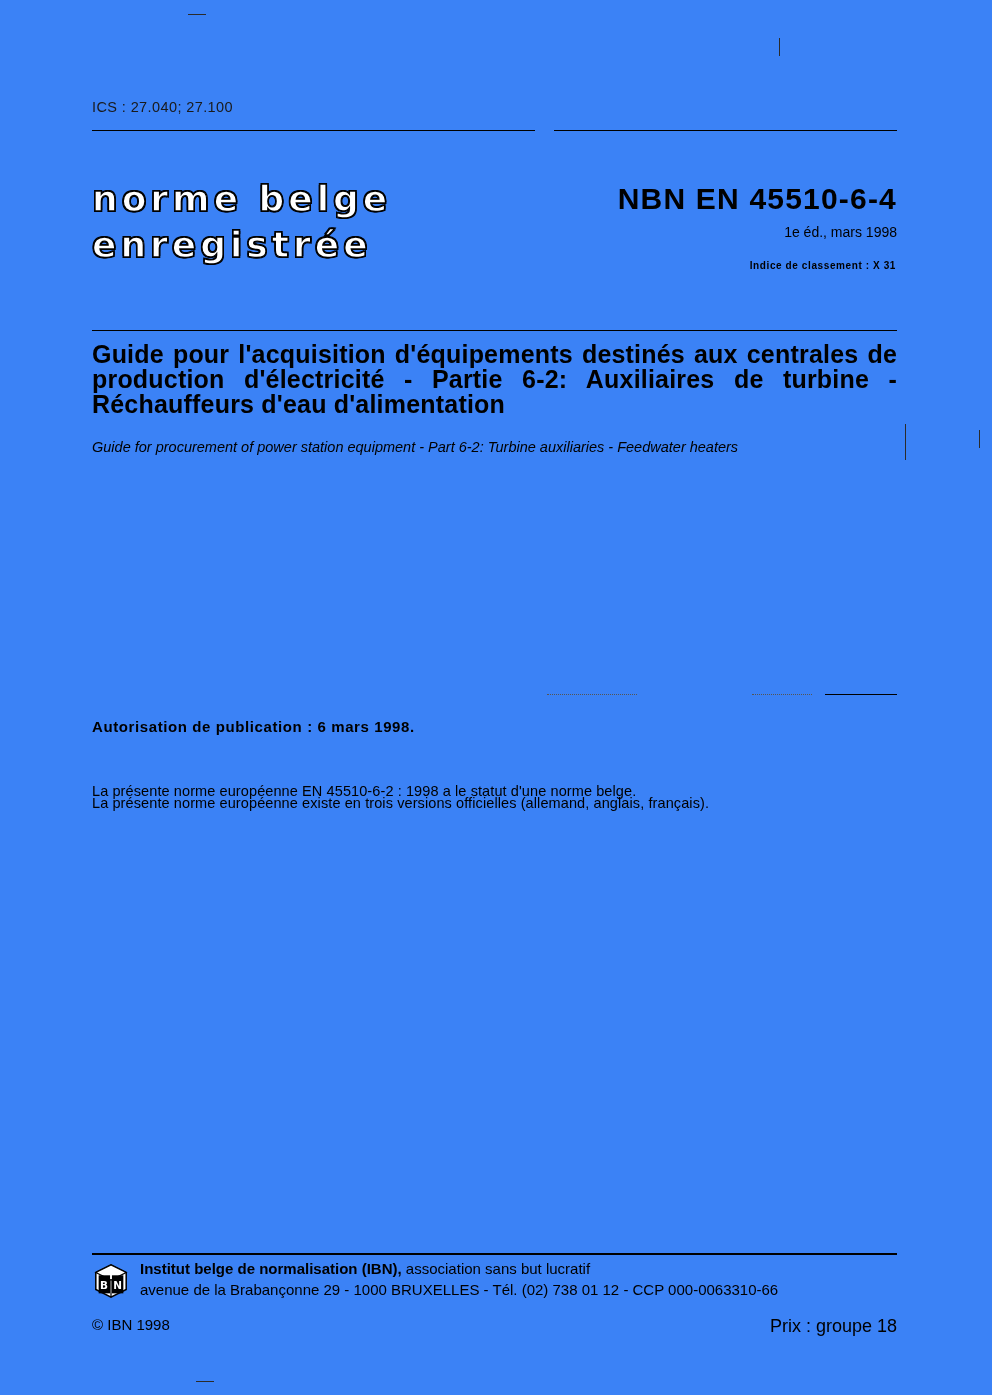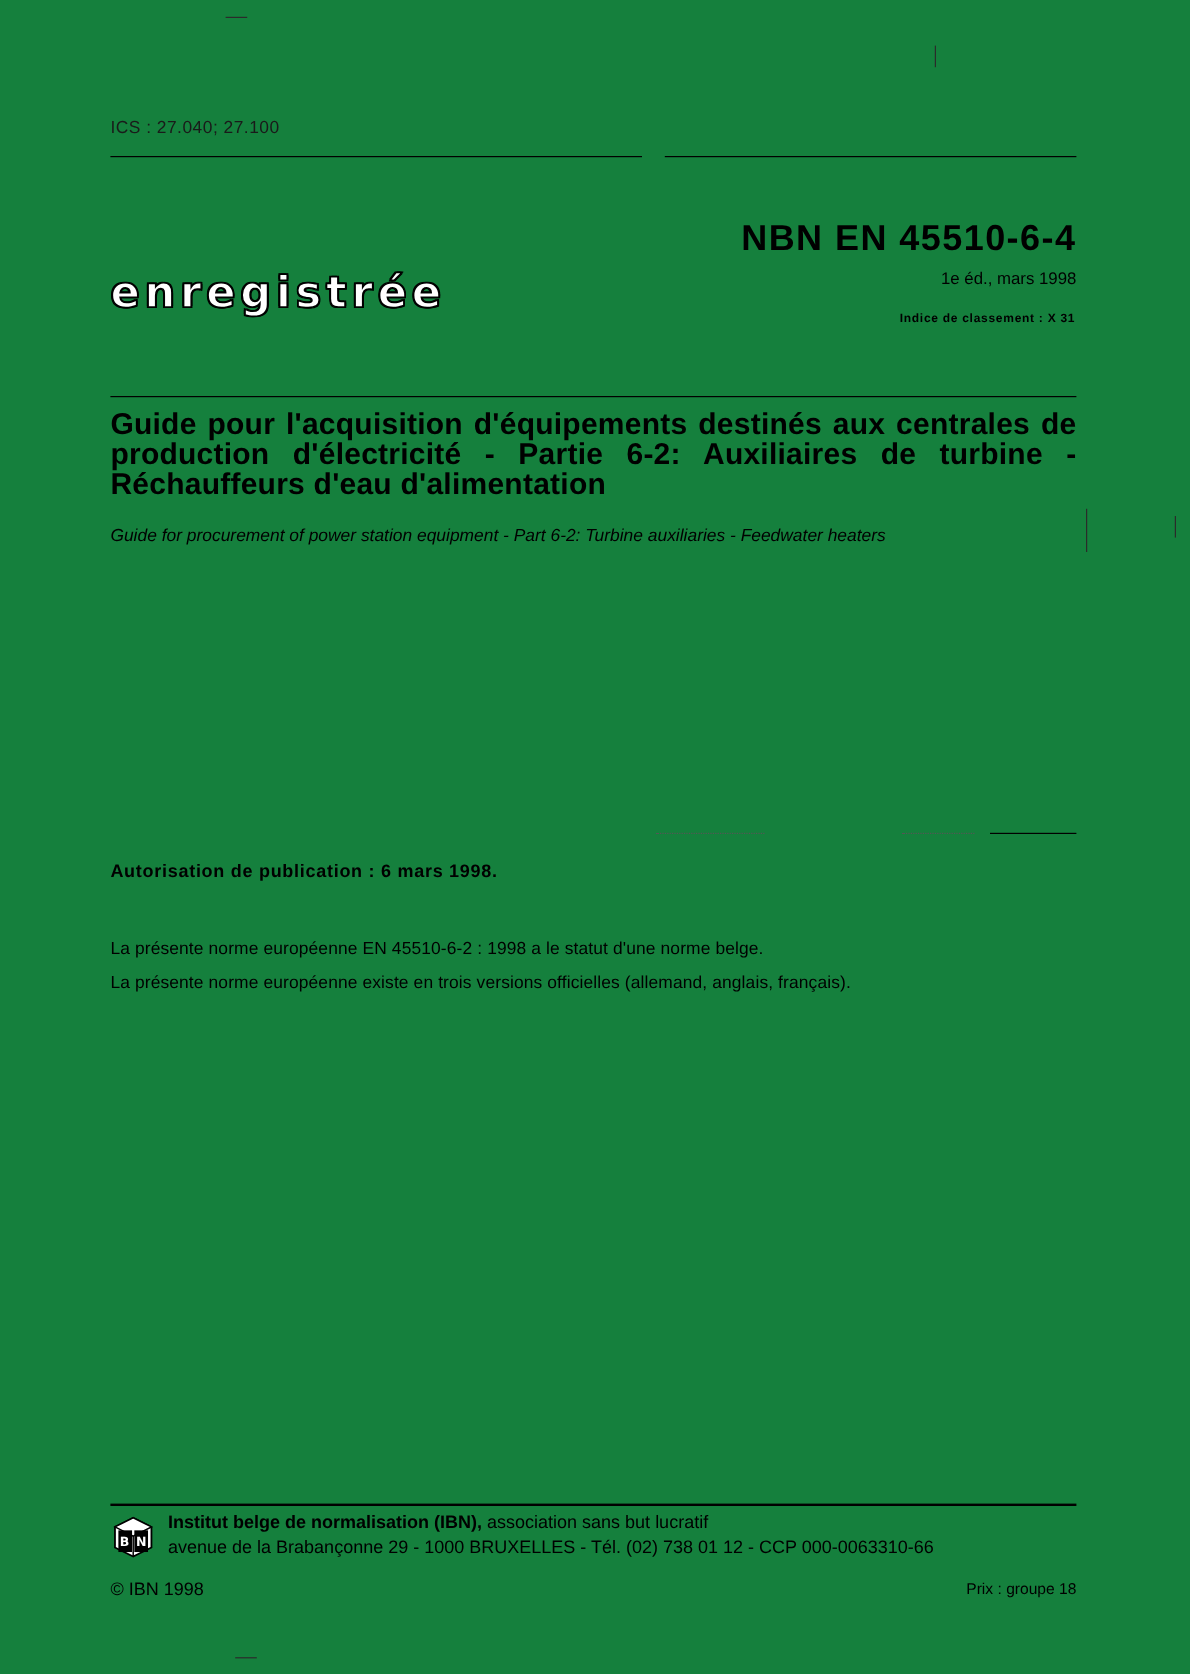--- a/index.html
+++ b/index.html
@@ -8,21 +8,21 @@
     background: #ffffff;
   }
   body {
     font-family: "Liberation Sans", sans-serif;
     color: #000000;
   }
   .page {
     position: relative;
     width: 992px;
     height: 1395px;
-    background: #15803d;
+    background: #3b82f6;
     overflow: hidden;
   }
   
   .tick {
     position: absolute;
     background: #2b2b2b;
   }
   .tick.h { width: 18px; height: 1px; }
   .tick.v { width: 1px; height: 18px; }
 
@@ -146,21 +146,20 @@
     font-size: 14.5px;
     letter-spacing: 0.1px;
     margin-top: 28px;
   }
   .para2 {
     position: absolute;
     left: 0;
     top: 795px;
     font-size: 14.5px;
     letter-spacing: 0.1px;
-    margin-top: 16px;
   }
 
   
   .logo {
     position: absolute;
     left: 0;
     top: 1262px;
     width: 38px;
     height: 38px;
   }
@@ -175,21 +174,21 @@
   .copyright {
     position: absolute;
     left: 0;
     top: 1316px;
     font-size: 15px;
   }
   .price {
     position: absolute;
     right: 0;
     top: 1316px;
-    font-size: 13px;
+    font-size: 18px;
     text-align: left;
     white-space: nowrap;
   }
   .edge-mark {
     position: absolute;
     right: -9px;
     top: 424px;
     width: 1px;
     height: 36px;
     background: #2b2b2b;
@@ -205,20 +204,21 @@
   <div class="tick v" style="left:979px; top:430px;"></div>
   <div class="tick h" style="left:196px; top:1381px;"></div>
 
   <div class="content">
 
     <div class="ics">ICS : 27.040;  27.100</div>
 
     <div class="rule rule-left"></div>
     <div class="rule rule-right"></div>
 
+    <div class="hollow l1">norme  belge</div>
     <div class="hollow l2">enregistrée</div>
 
     <div class="ref-code">NBN EN 45510-6-4</div>
     <div class="ref-edition">1e éd., mars 1998</div>
     <div class="ref-indice">Indice  de  classement : X  31</div>
 
     <div class="rule rule-full"></div>
 
     <div class="title-fr">Guide pour l'acquisition d'équipements destinés aux centrales de production d'électricité - Partie 6-2: Auxiliaires de turbine - Réchauffeurs d'eau d'alimentation</div>
     <div class="title-en">Guide for procurement of power station equipment - Part 6-2: Turbine auxiliaries - Feedwater heaters</div>

